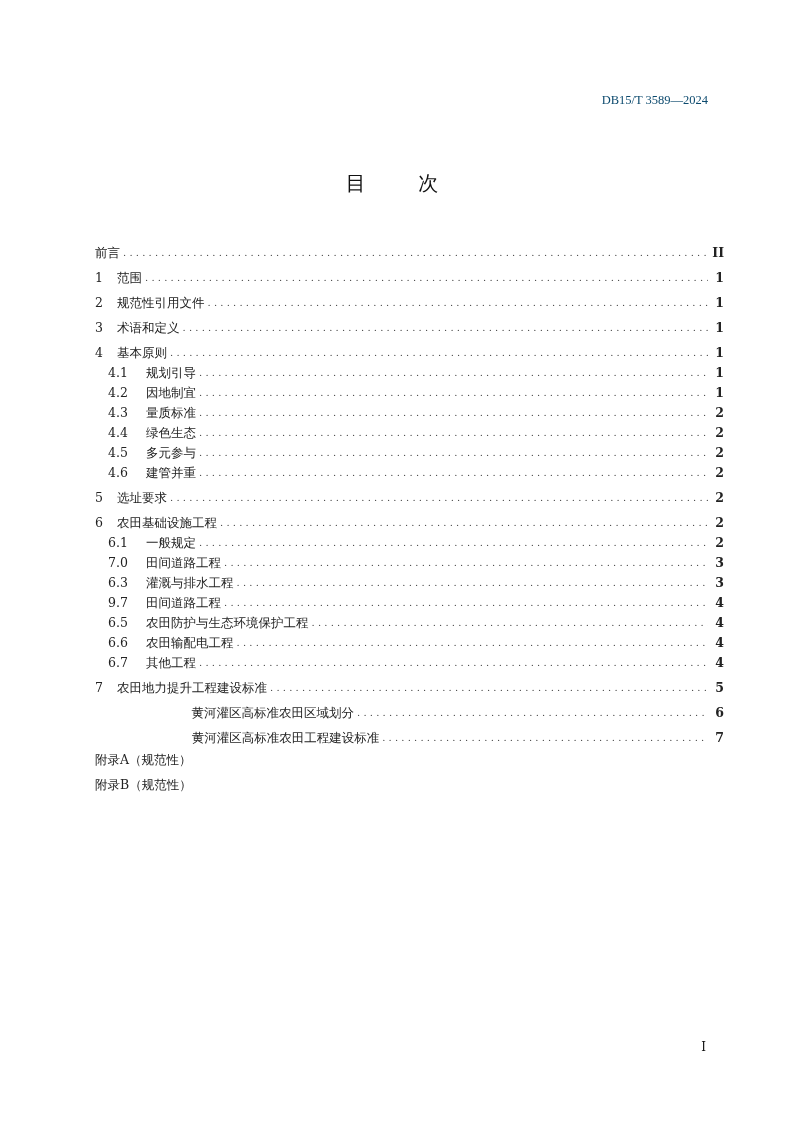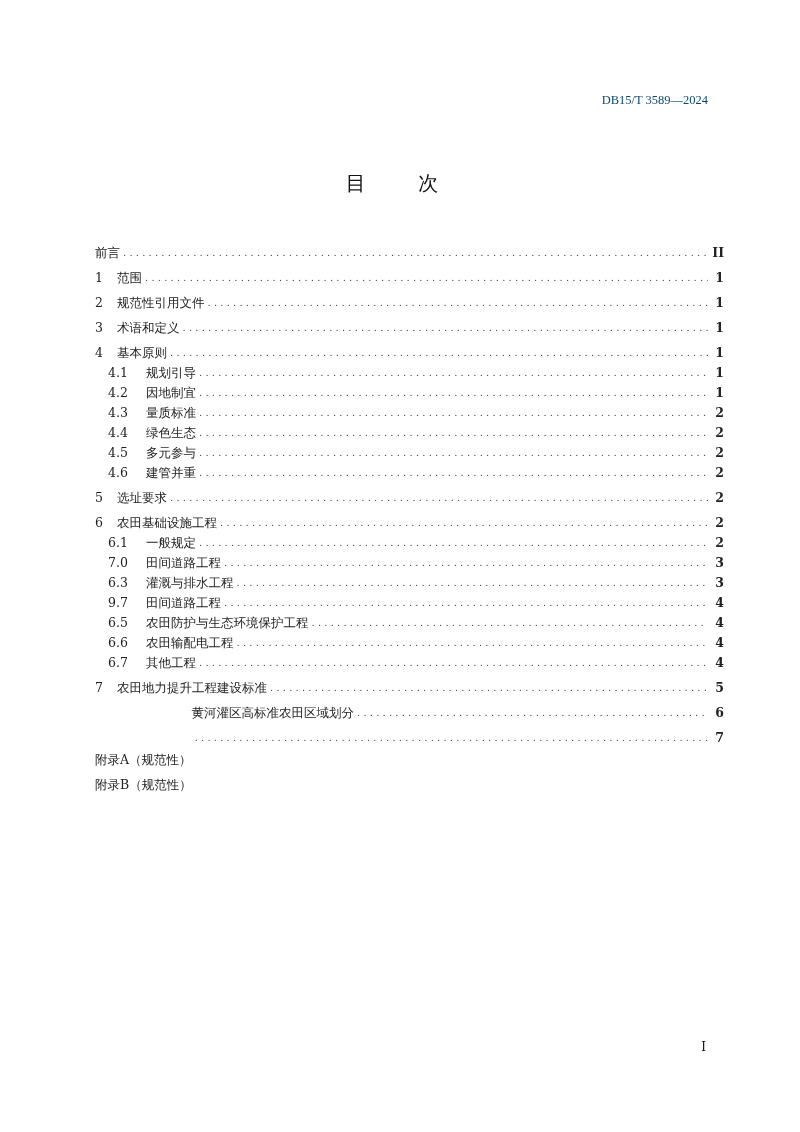--- a/index.html
+++ b/index.html
@@ -247,18 +247,19 @@
 
   <div class="toc-row gap appendix">
     <span class="toc-num">附录A（规范性）</span>
     <span class="toc-label">黄河灌区高标准农田区域划分</span>
     <span class="toc-dots"></span>
     <span class="toc-page">6</span>
   </div>
 
   <div class="toc-row gap appendix">
     <span class="toc-num">附录B（规范性）</span>
+    <span class="toc-label">黄河灌区高标准农田工程建设标准</span>
     <span class="toc-dots"></span>
     <span class="toc-page">7</span>
   </div>
 </div>
 
 <div class="footer-page">I</div>
 
 </body></html>

